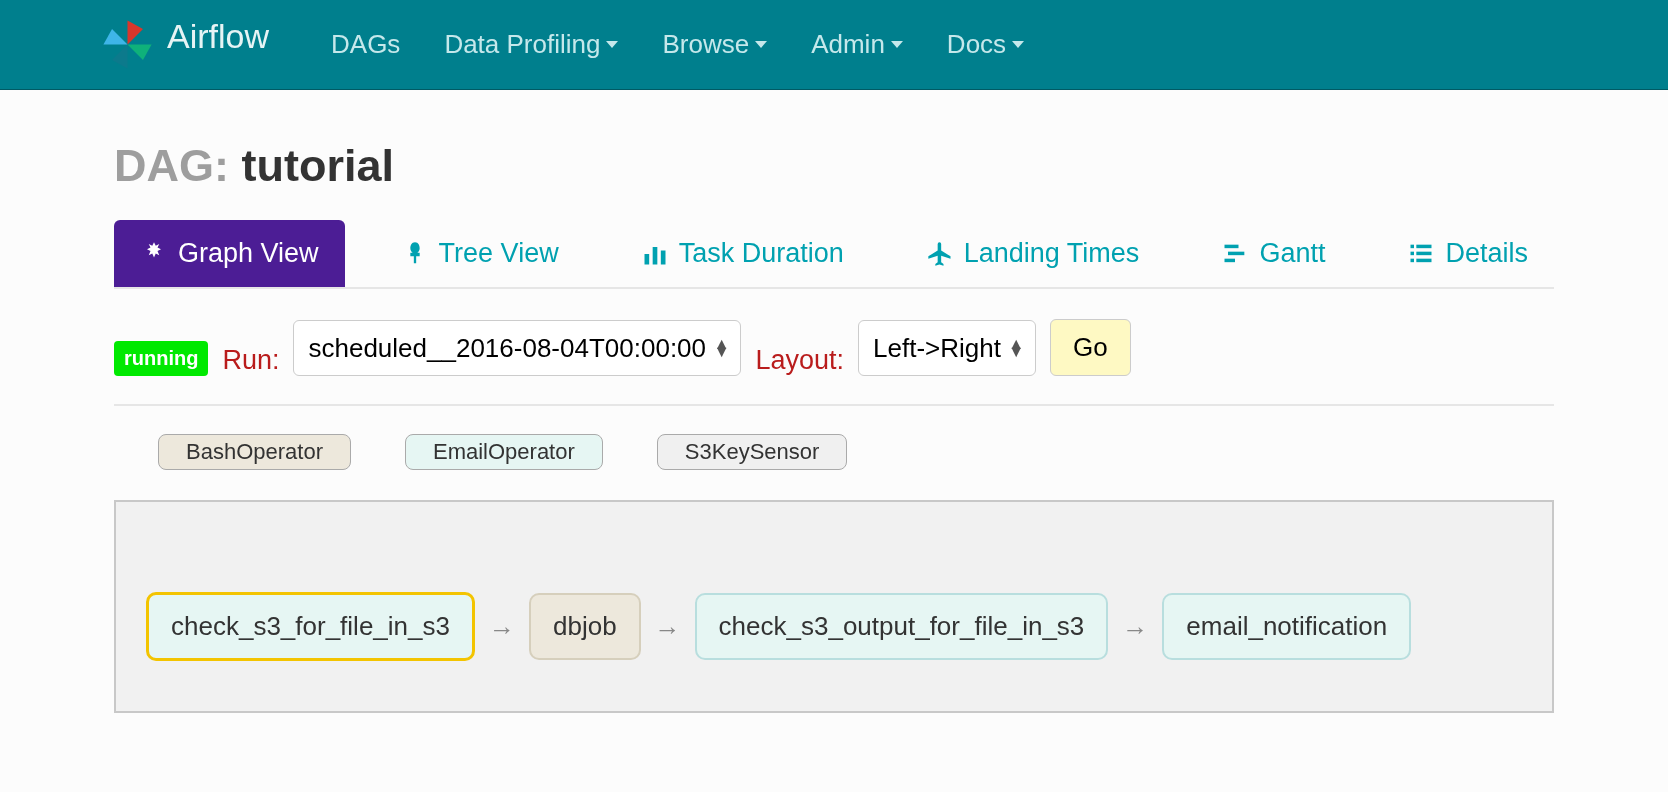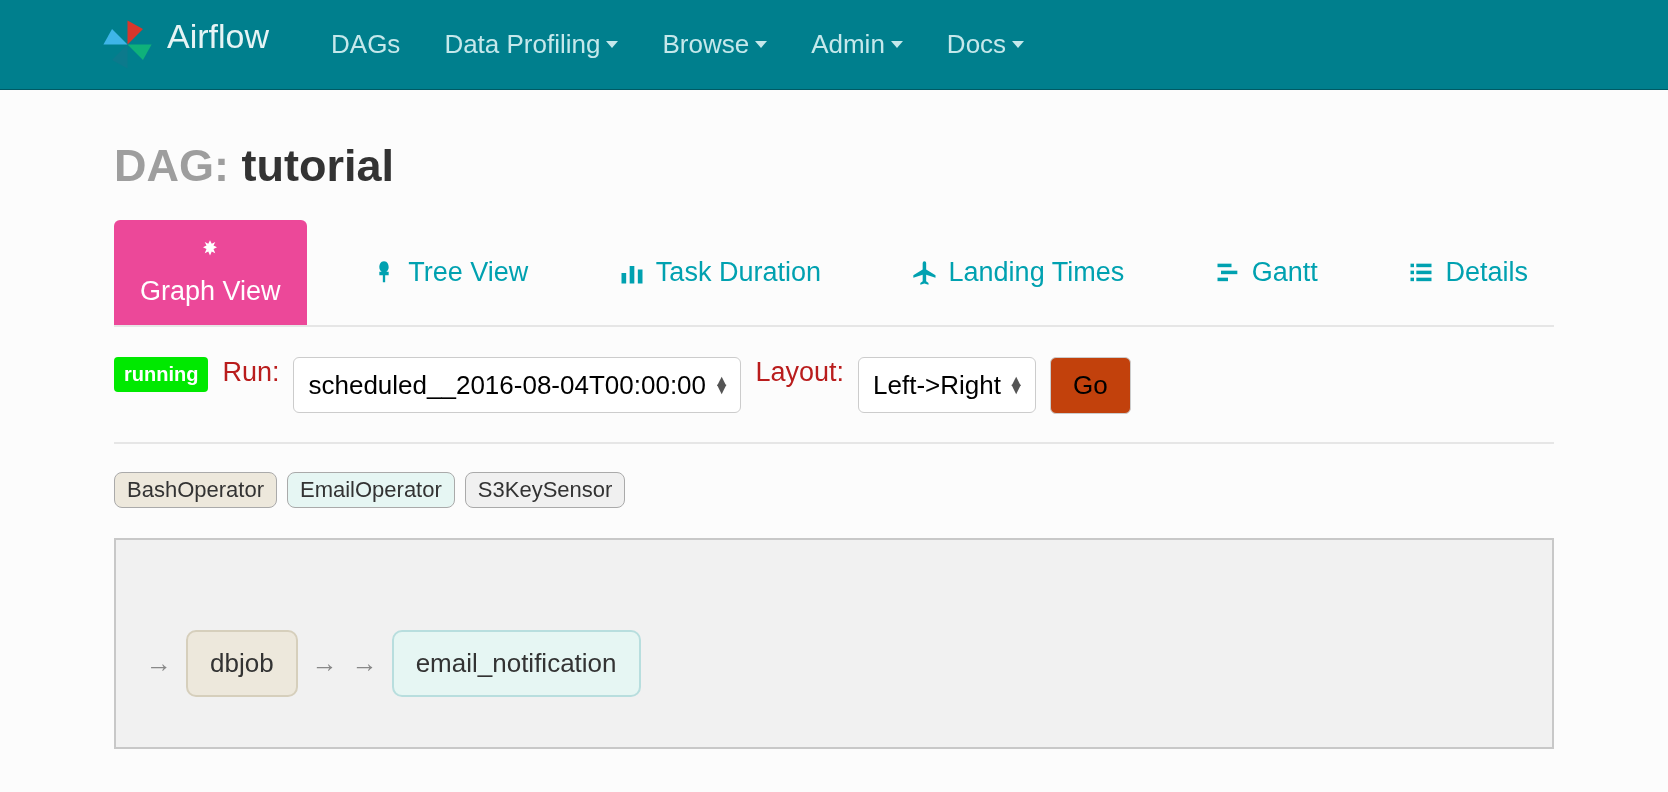--- a/index.html
+++ b/index.html
@@ -71,29 +71,28 @@
       align-items: center;
       gap: 10px;
       padding: 18px 26px;
       font-size: 27px;
       border-radius: 6px 6px 0 0;
       color: #00a1b0;
       cursor: pointer;
       white-space: nowrap;
     }
     .tab.active {
-      background: #ec4899;
+      background: #4c1d95;
       color: #fff;
-      flex-direction: column;
     }
     .tab-icon { width: 28px; height: 28px; display:inline-flex; align-items:center; justify-content:center; }
     
     .controls {
       display: flex;
-      align-items: flex-start;
+      align-items: flex-end;
       gap: 14px;
       padding-bottom: 28px;
       border-bottom: 2px solid #e6e6e6;
       margin-bottom: 28px;
       font-size: 27px;
     }
     .badge-running {
       background: #00e900;
       color: #fff;
       font-weight: bold;
@@ -126,34 +125,35 @@
     }
     .updown {
       position:absolute; right:12px; top:50%; transform:translateY(-50%);
       font-size:16px; color:#555; line-height:8px; pointer-events:none;
     }
     .btn {
       font-size: 26px;
       padding: 12px 22px;
       border: 1px solid #ccc;
       border-radius: 6px;
-      background: #c2410c;
+      background: #fef9c3;
       cursor: pointer;
     }
     
     .legend-pills {
       display: flex;
       gap: 10px;
       margin-bottom: 30px;
     }
     .pill {
       font-size: 22px;
-      padding: 4px 12px;
+      padding: 4px 27px;
       border-radius: 8px;
       border: 1px solid #aaa;
+      margin-left: 44px;
     }
     .pill.bash { background: #ede8dc; }
     .pill.email { background: #e6f6f3; }
     .pill.s3 { background: #f0f0f0; }
     
     .graph-canvas {
       border: 2px solid #c8c8c8;
       background: #f1f1f1;
       padding: 90px 30px 50px 30px;
       overflow: hidden;
@@ -298,21 +298,23 @@
   </div>
 
   <div class="legend-pills">
     <span class="pill bash">BashOperator</span>
     <span class="pill email">EmailOperator</span>
     <span class="pill s3">S3KeySensor</span>
   </div>
 
   <div class="graph-canvas">
     <div class="flow">
+      <div class="node s3 active-border">check_s3_for_file_in_s3</div>
       <span class="arrow">→</span>
       <div class="node bash">dbjob</div>
       <span class="arrow">→</span>
+      <div class="node s3">check_s3_output_for_file_in_s3</div>
       <span class="arrow">→</span>
       <div class="node s3">email_notification</div>
     </div>
   </div>
 
 </div>
 
 </body></html>

